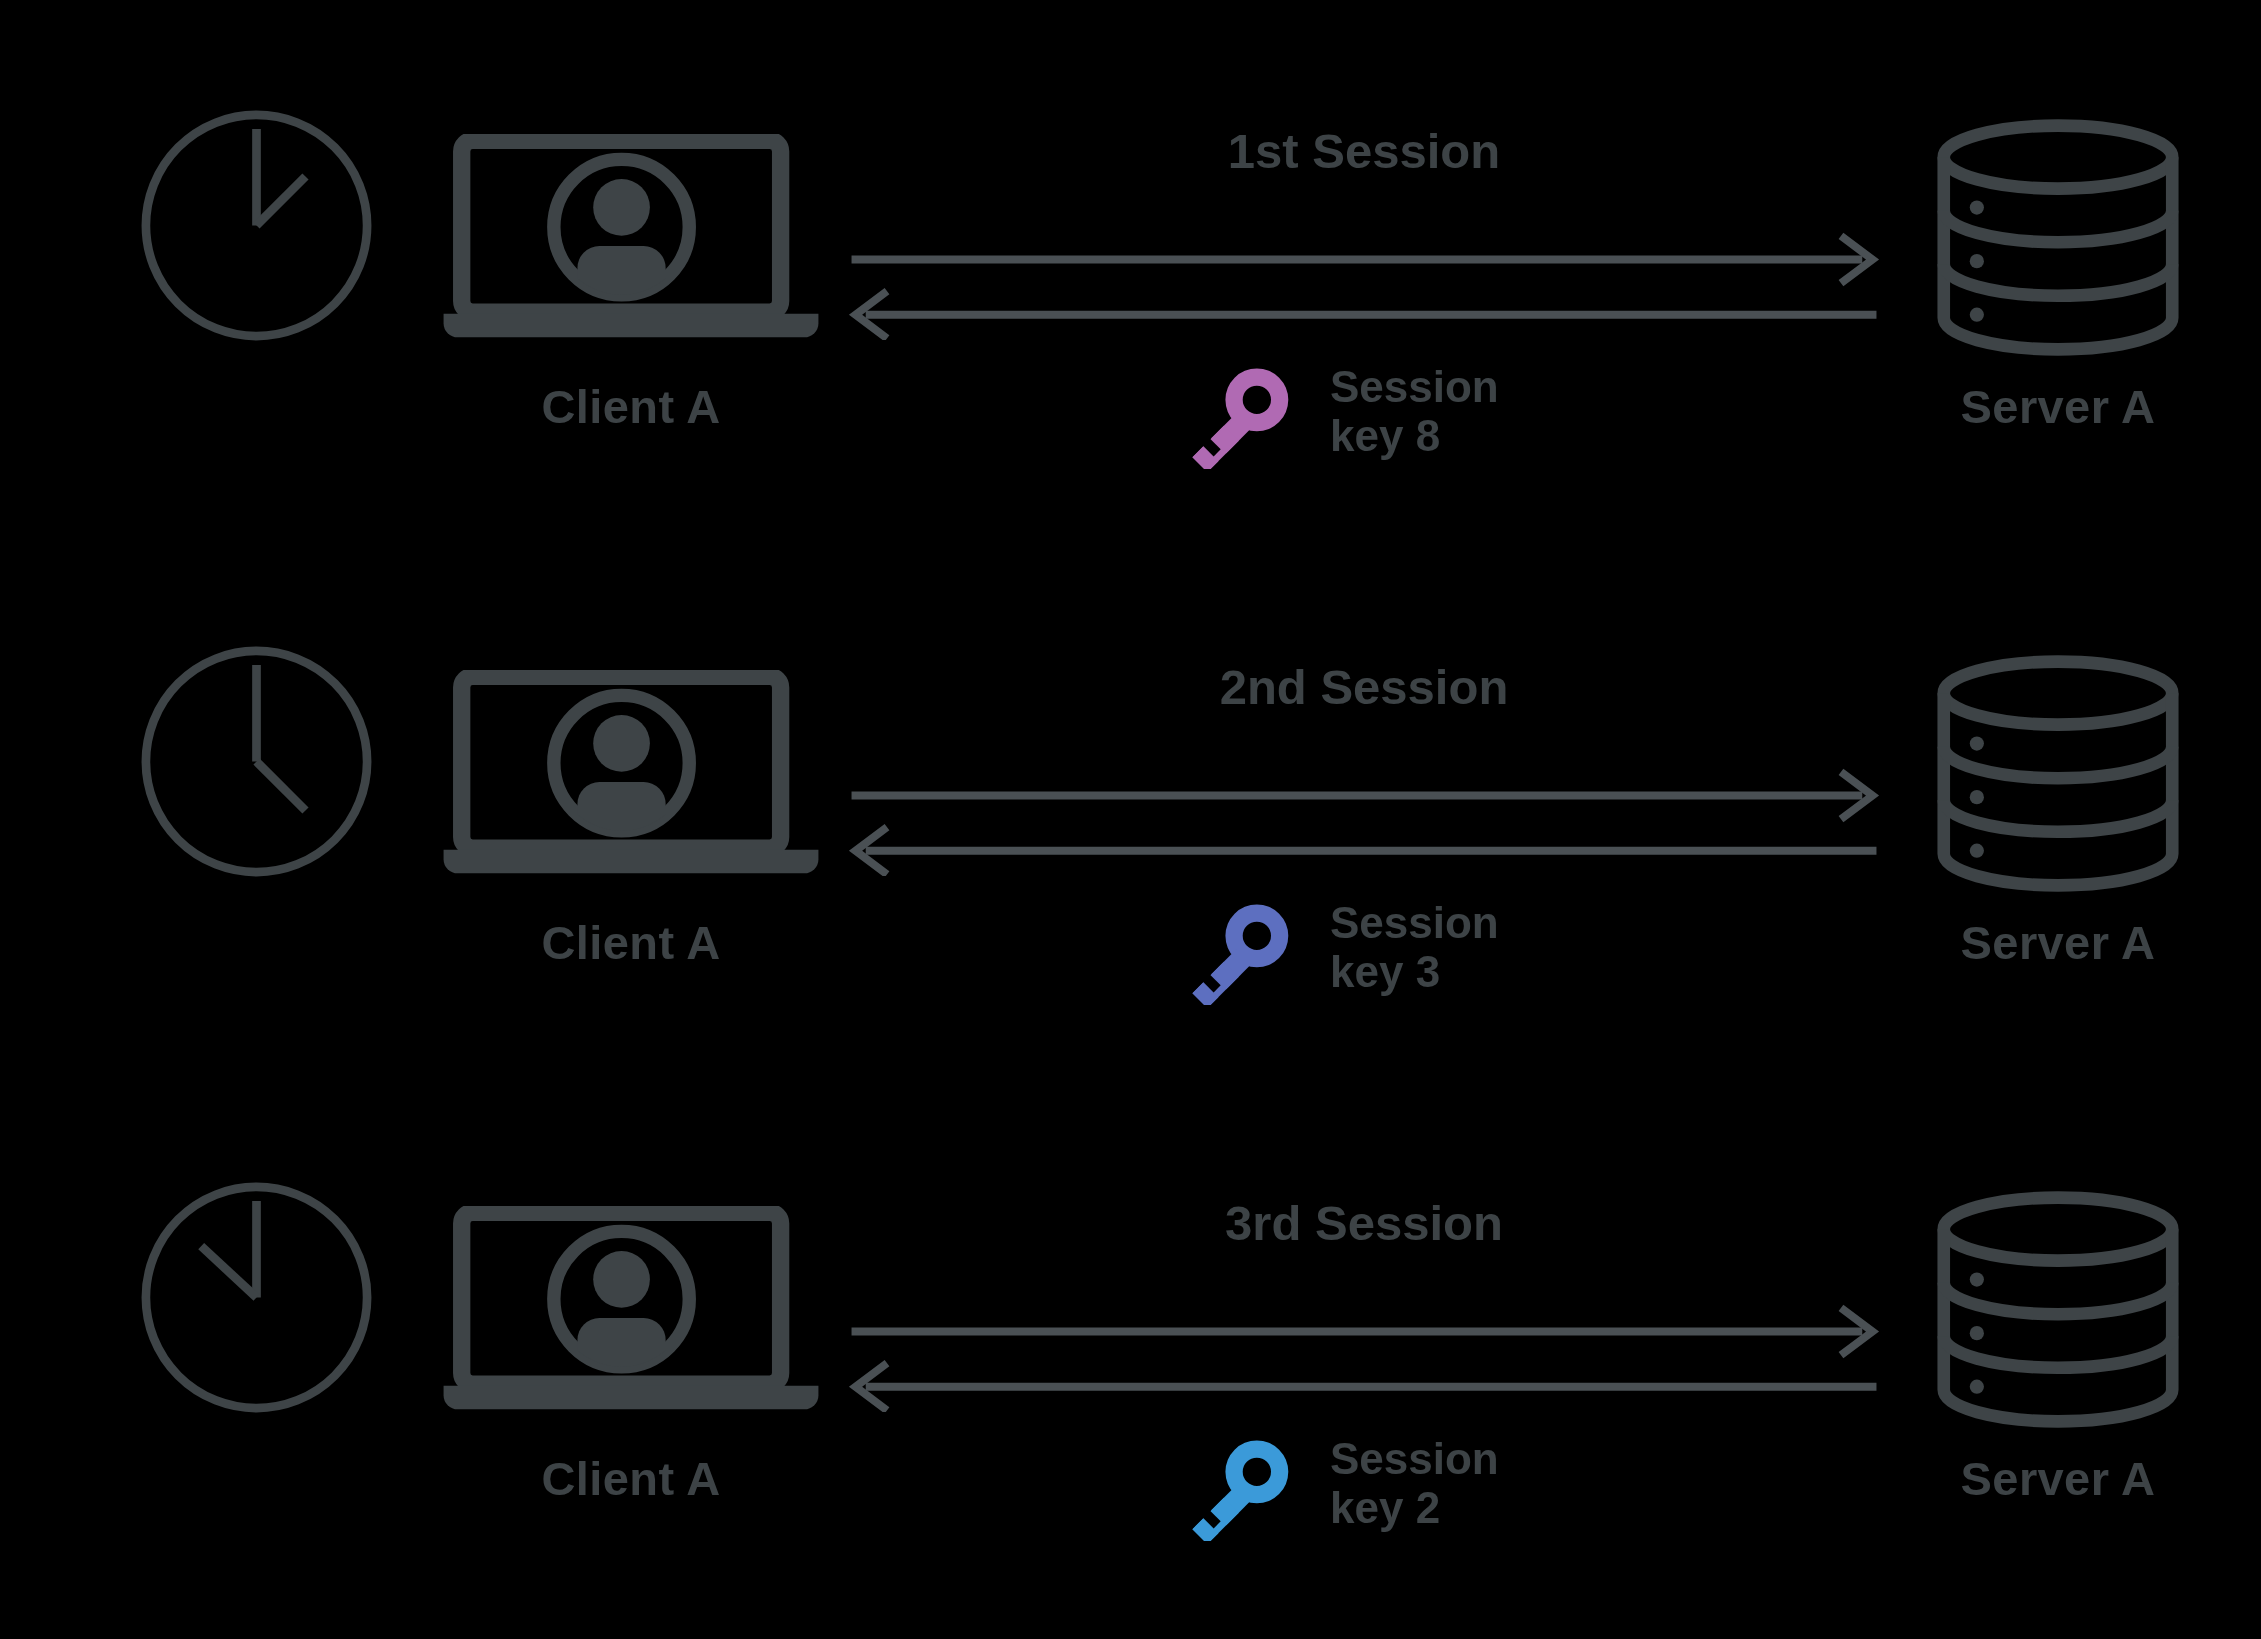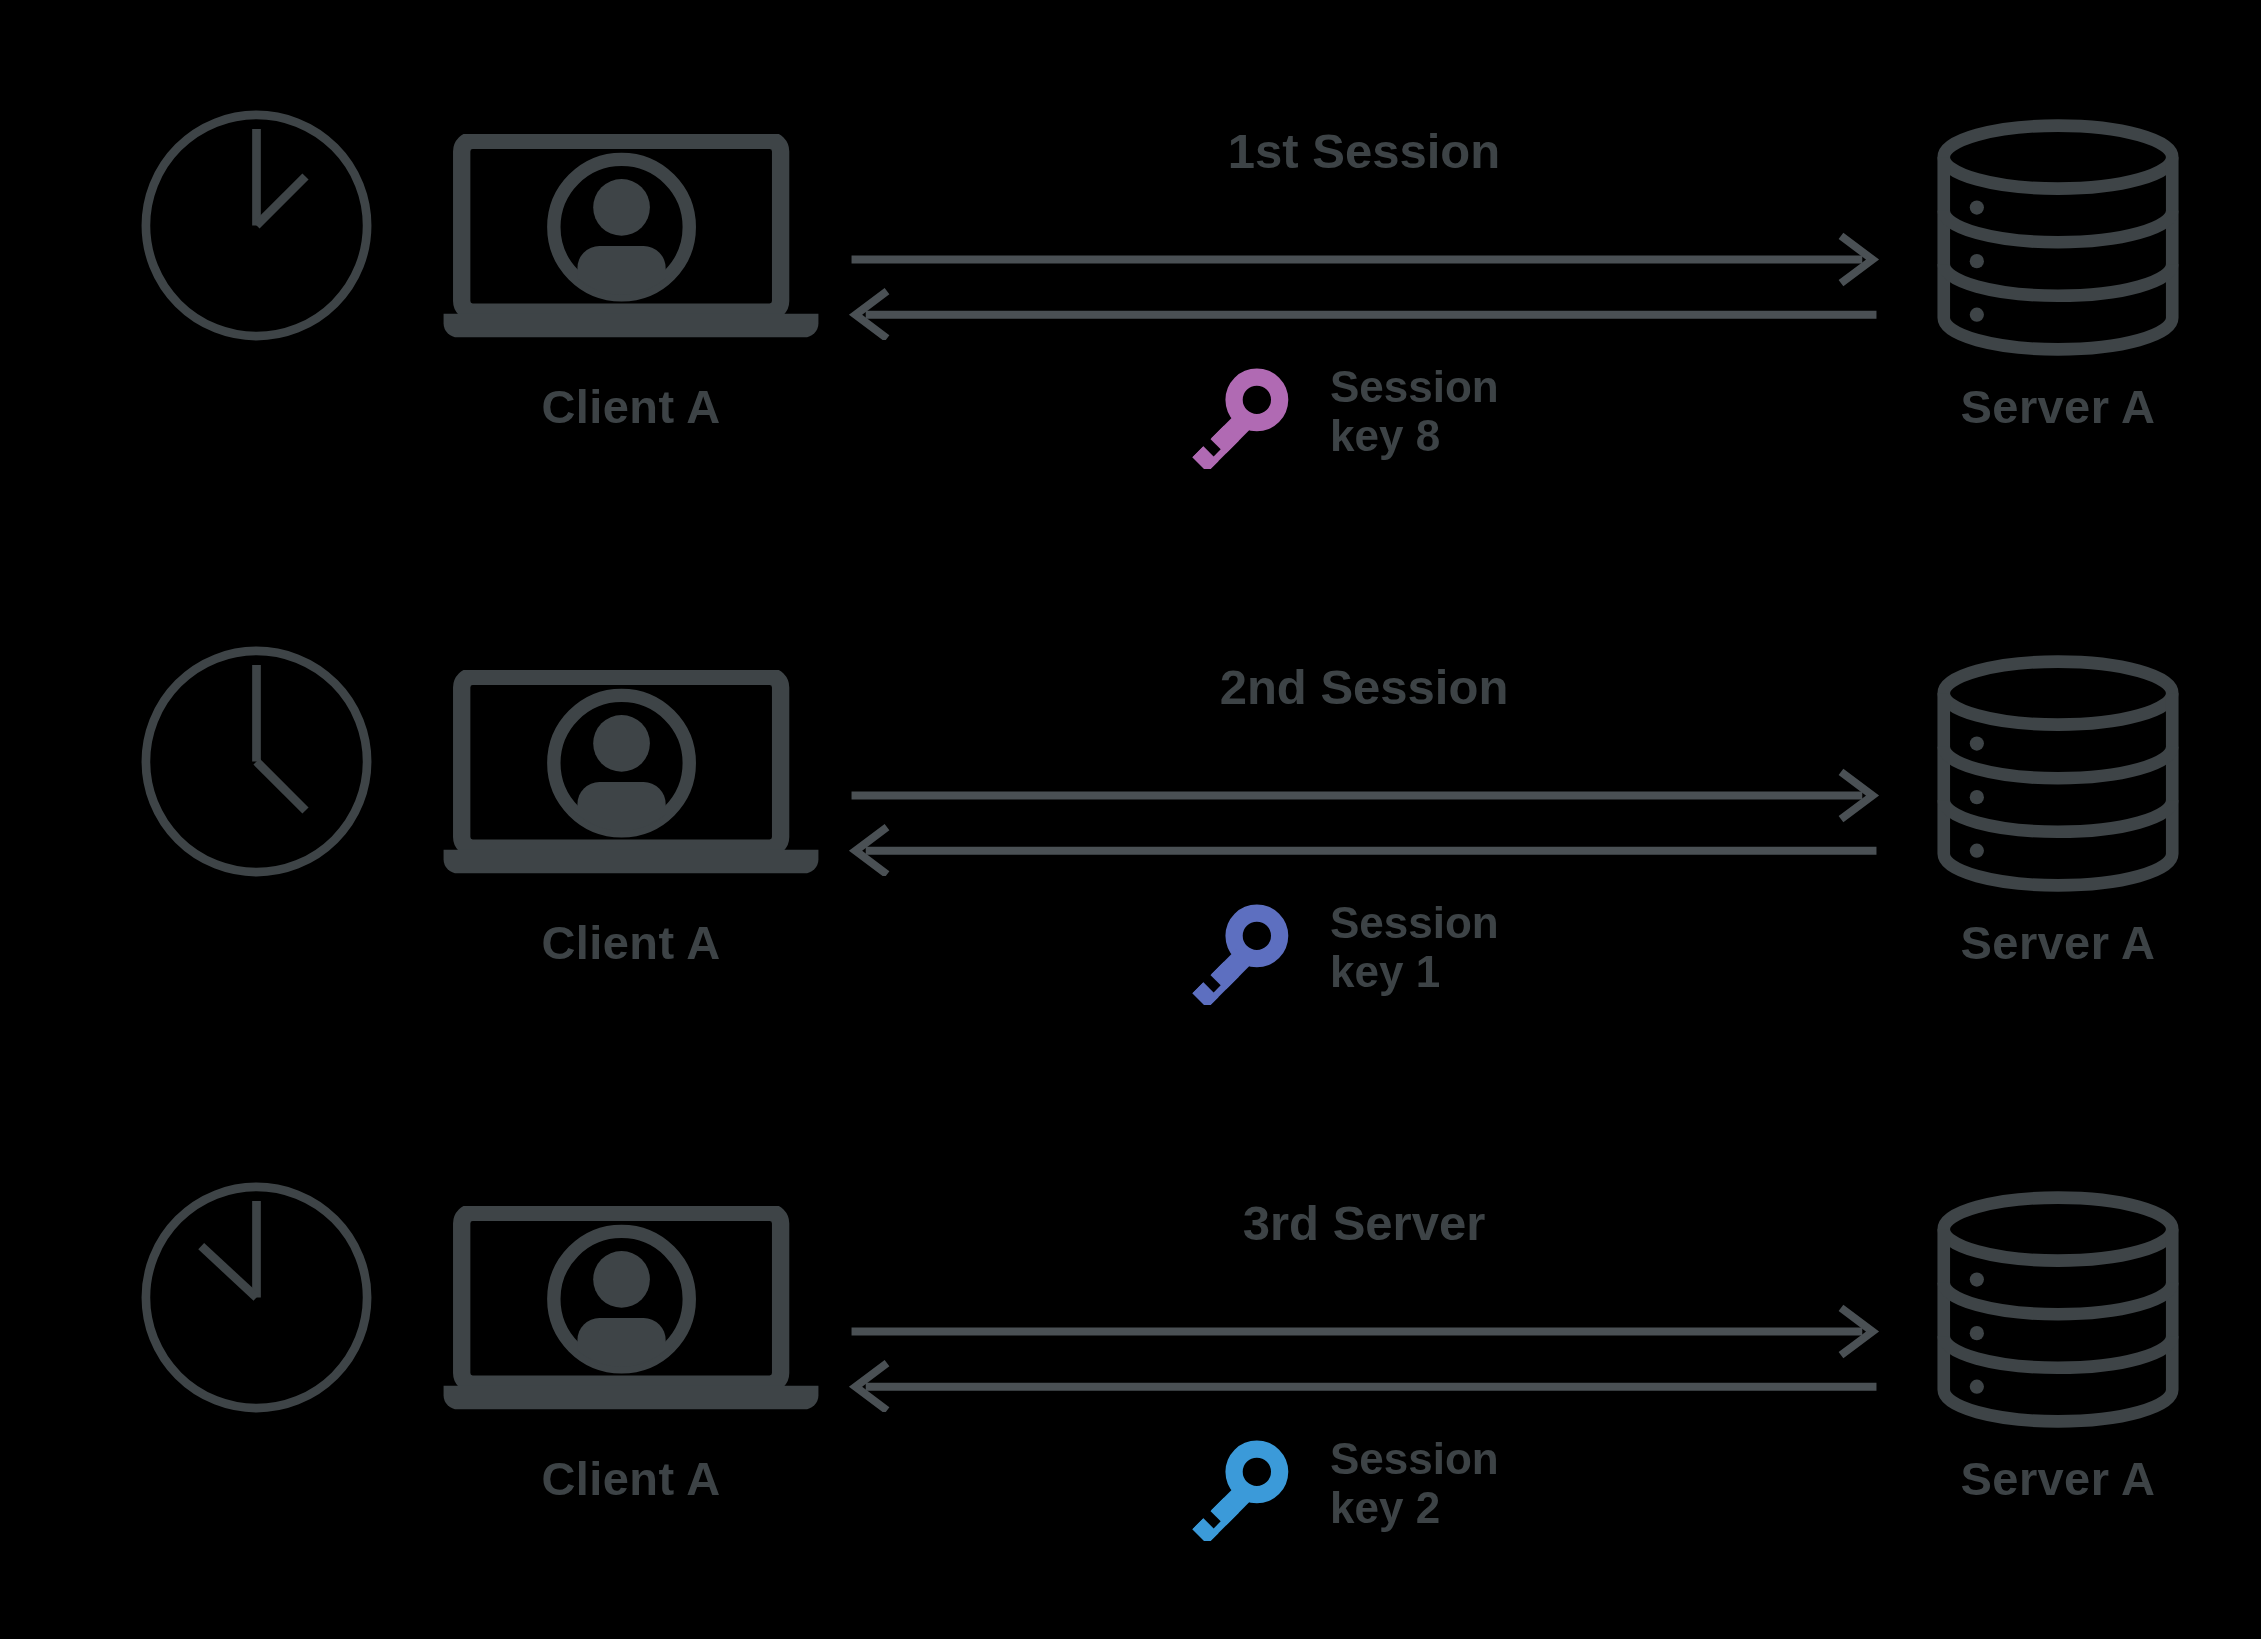--- a/index.html
+++ b/index.html
@@ -239,21 +239,21 @@
           <path d="M72.5 69.5 L91.5 88.5 L36 144 L17 125 Z"></path>
           <path d="M57 85 L76 104 L60 120 L41 101 Z"></path>
           <path d="M31 111 L50 130 L36 144 L17 125 Z"></path>
         </g>
         <g fill="#000000">
           <path d="M34 96 L53 115 L44 124 L25 105 Z"></path>
         </g>
       </svg>
       <div class="key-label">
         <span class="key-label-line">Session</span>
-        <span class="key-label-line">key 1</span>
+        <span class="key-label-line">key 3</span>
       </div>
     </div>
 
     <svg class="server" viewBox="0 0 330 300">
       <g fill="none" stroke="#3e4447" stroke-width="16">
         <ellipse cx="165" cy="48" rx="145" ry="40"></ellipse>
         <path d="M20 48 V252 a145 40 0 0 0 290 0 V48"></path>
         <path d="M20 116 a145 40 0 0 0 290 0"></path>
         <path d="M20 184 a145 40 0 0 0 290 0"></path>
       </g>
@@ -281,21 +281,21 @@
         </clipPath>
       <g clip-path="url(#clipAvatar2)">
         <circle cx="228" cy="93" r="36" fill="#3e4447"></circle>
         <rect x="172" y="142" width="112" height="110" rx="28" ry="28" fill="#3e4447"></rect>
       </g>
       <path d="M2 228 H478 v12 a18 18 0 0 1 -18 18 H20 A18 18 0 0 1 2 240 Z" fill="#3e4447"></path>
     </svg>
 
     <div class="caption caption-client">Client A</div>
 
-    <div class="session-title">3rd Server</div>
+    <div class="session-title">3rd Session</div>
 
     <svg class="arrows" viewBox="0 0 1380 180">
       <g>
         <line x1="40" y1="78" x2="1322" y2="78" stroke="#4a5054" stroke-width="10"></line>
         <polyline points="1295,48 1335,78 1295,108" fill="none" stroke="#4a5054" stroke-width="10"></polyline>
       </g>
       <g>
         <line x1="58" y1="148" x2="1340" y2="148" stroke="#4a5054" stroke-width="10"></line>
         <polyline points="85,118 45,148 85,178" fill="none" stroke="#4a5054" stroke-width="10"></polyline>
       </g>

